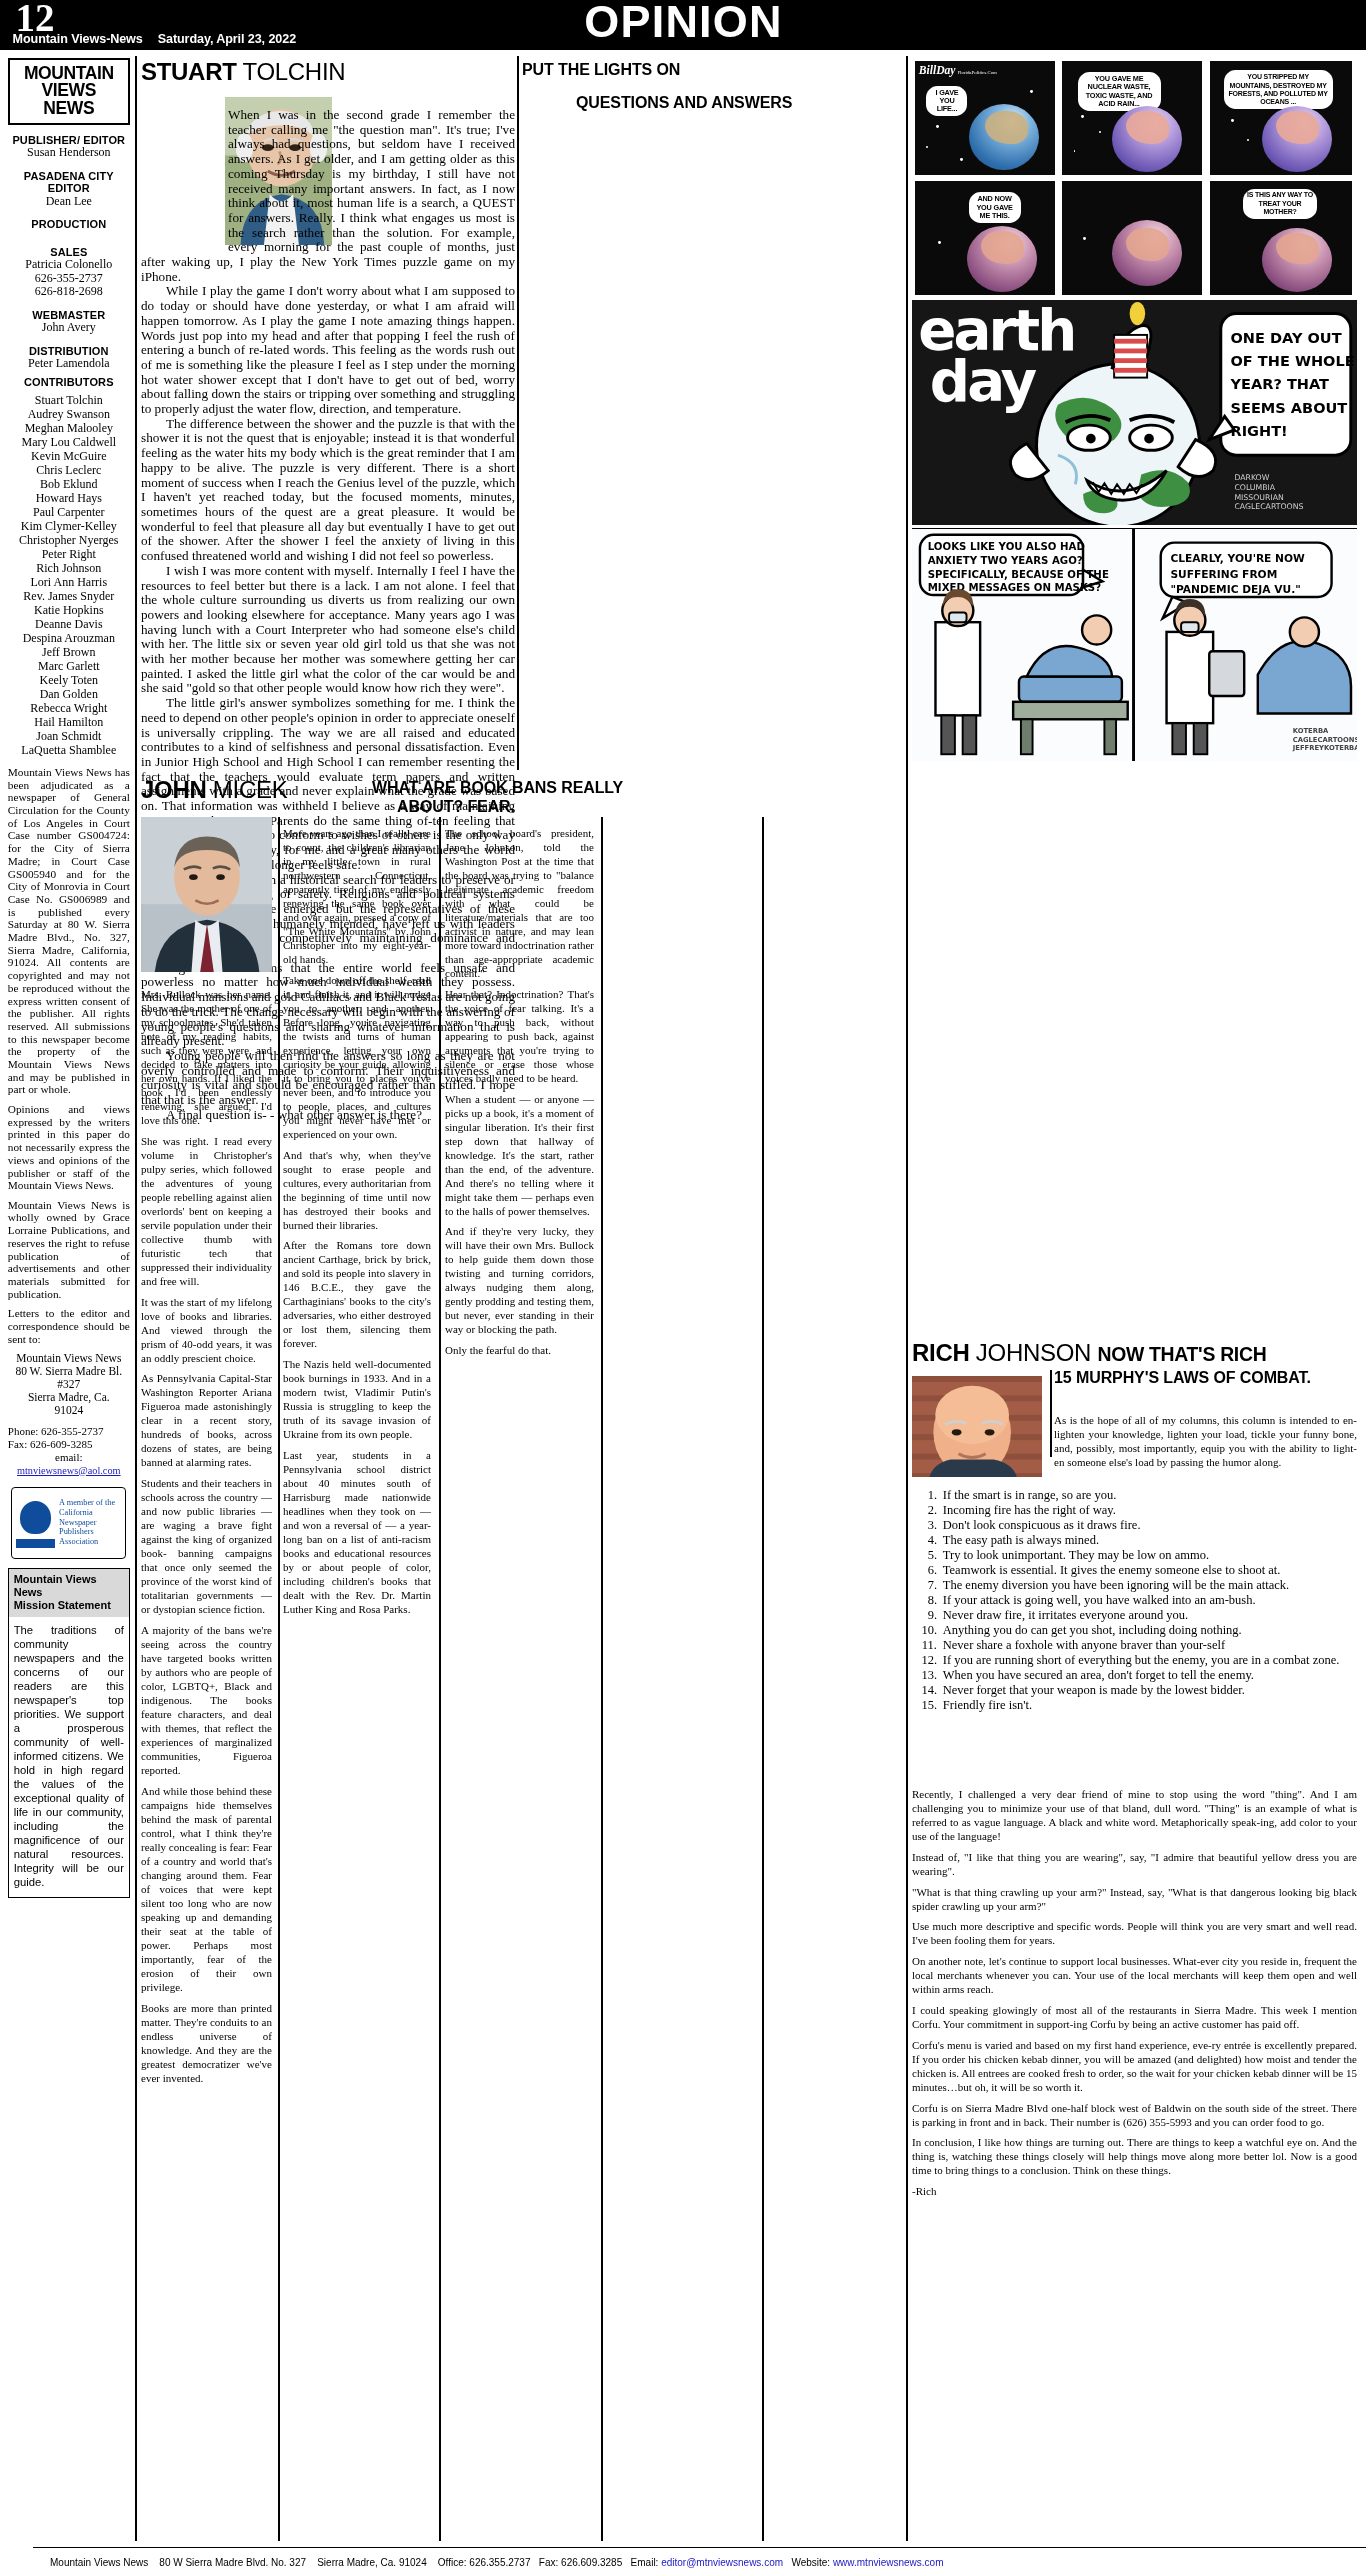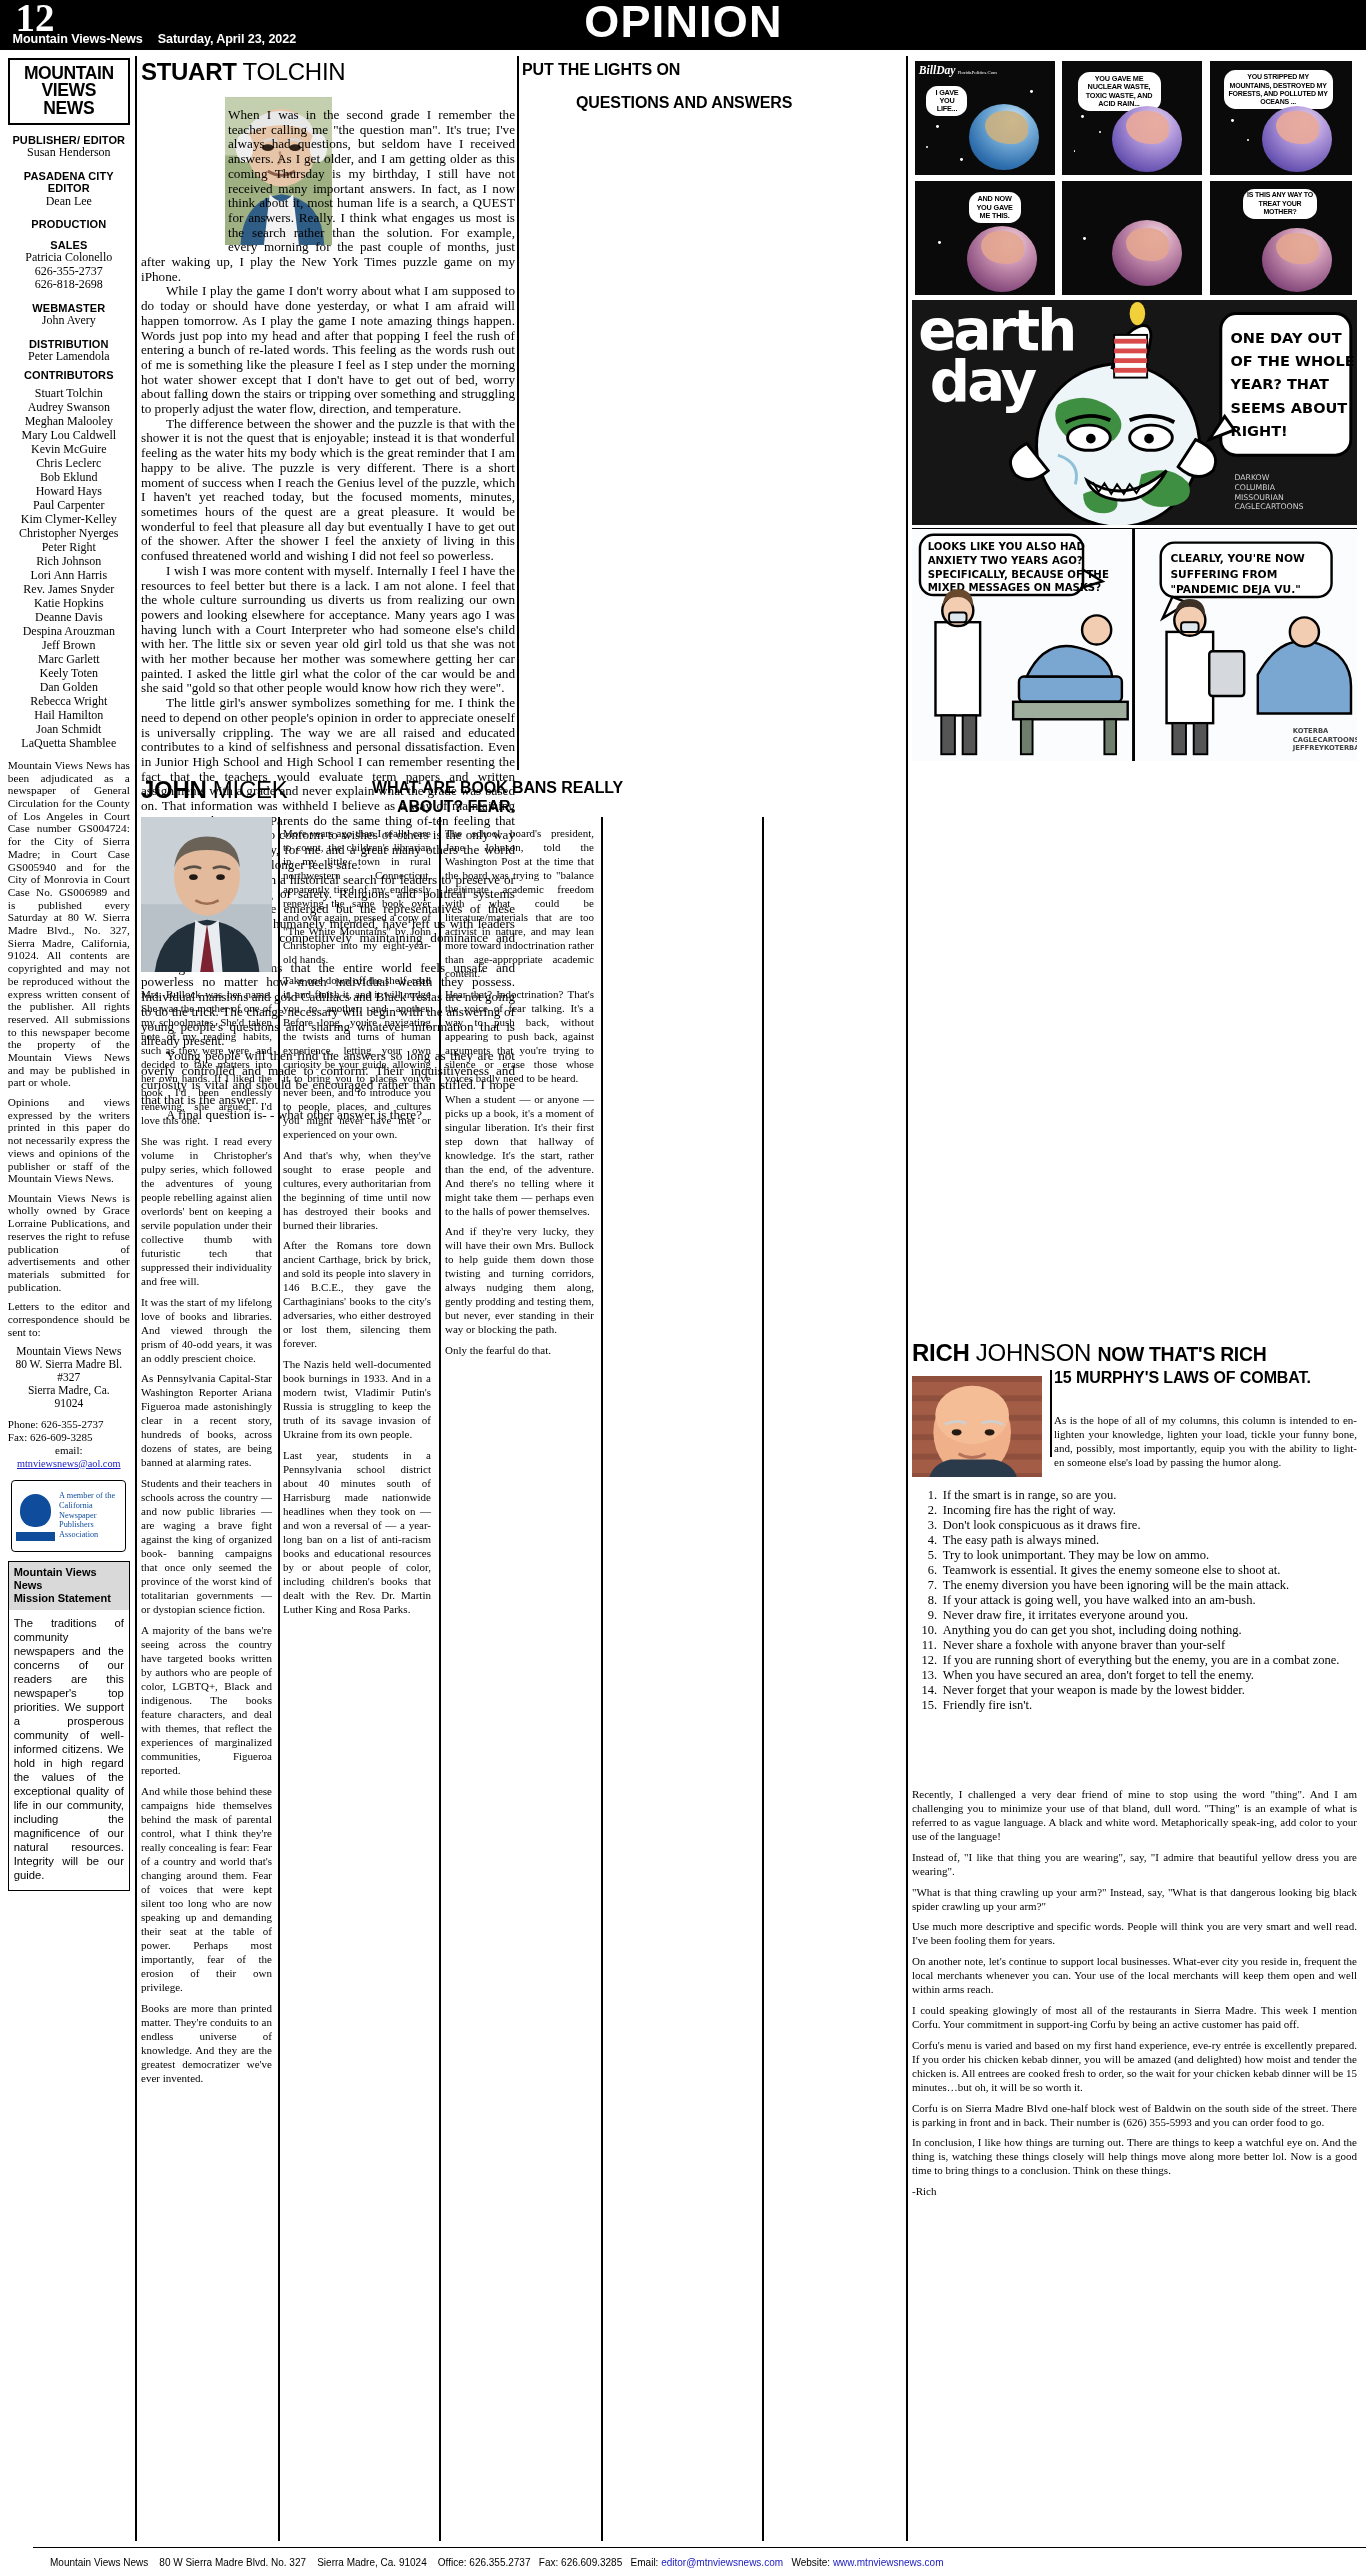--- a/index.html
+++ b/index.html
@@ -266,21 +266,21 @@
 
     <div class="staff">
       <div class="hd">PUBLISHER/ EDITOR</div>
       <div class="nm">Susan Henderson</div>
 
       <div class="hd" style="white-space:pre-line">PASADENA CITY EDITOR</div>
       <div class="nm">Dean Lee</div>
 
       <div class="hd">PRODUCTION</div>
 
-      <div class="hd" style="margin-top:8px">SALES</div>
+      <div class="hd" style="margin-top:15px">SALES</div>
       <div class="nm" style="white-space:pre-line">Patricia Colonello
 626-355-2737
 626-818-2698</div>
 
       <div class="hd">WEBMASTER</div>
       <div class="nm">John Avery</div>
 
       <div class="hd">DISTRIBUTION</div>
       <div class="nm">Peter Lamendola</div>
 

